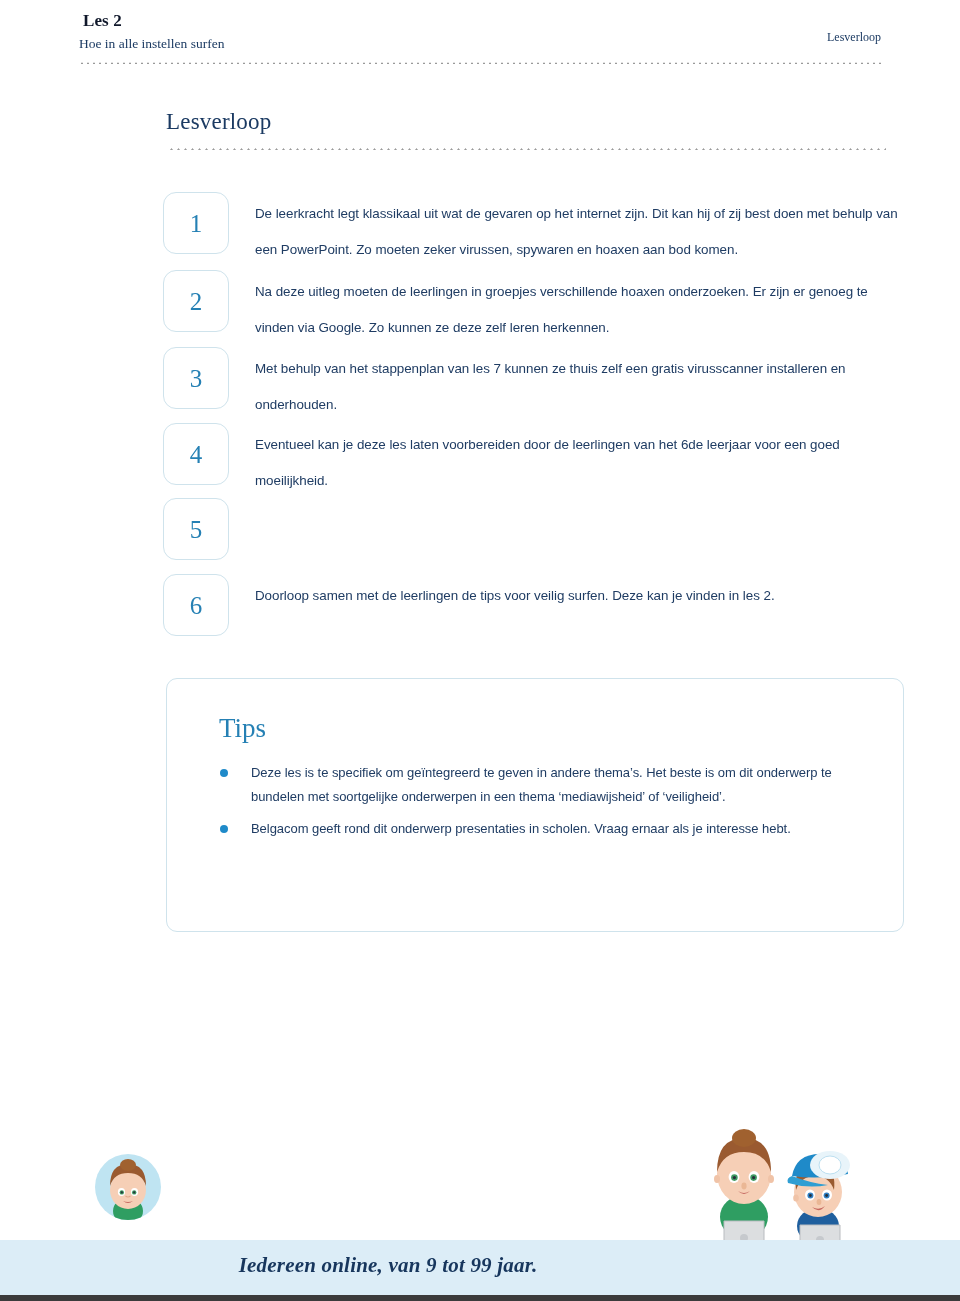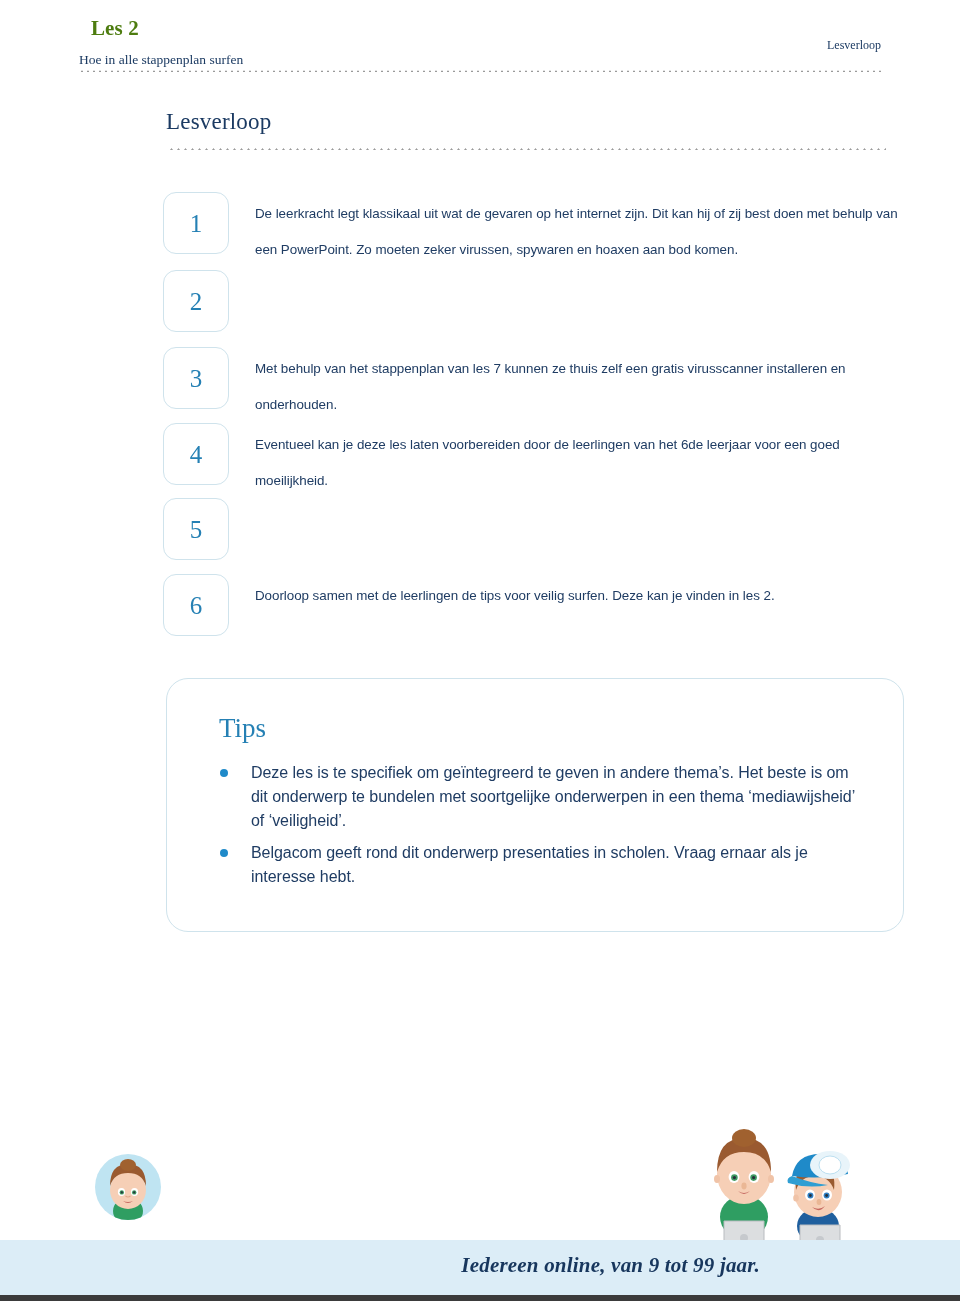--- a/index.html
+++ b/index.html
@@ -22,26 +22,26 @@
     left: 79px;
     top: 6px;
     width: 802px;
   }
   .header-row {
     position: relative;
     height: 42px;
   }
   .lesson-title {
     font-family: "Liberation Serif", serif;
-    font-size: 21px;
+    font-size: 17px;
     font-weight: bold;
-    color: #4d7c0f;
+    color: #0f172a;
     letter-spacing: 0.1px;
     line-height: 21px;
-    margin: 12px;
+    margin: 4px;
   }
   .lesson-subtitle {
     font-family: "Liberation Serif", serif;
     font-size: 13.5px;
     color: #1b3a62;
     line-height: 17px;
     margin-top: 1px;
   }
   .header-right {
     position: absolute;
@@ -126,39 +126,39 @@
 
   
   .tips-card {
     position: absolute;
     left: 166px;
     top: 678px;
     width: 738px;
     height: 254px;
     box-sizing: border-box;
     border: 1px solid #cfe3ec;
-    border-radius: 22px;
+    border-radius: 11px;
     background: #ffffff;
   }
   .tips-title {
     font-family: "Liberation Serif", serif;
     font-size: 27px;
     color: #2580b4;
     margin: 34px 0 0 52px;
     line-height: 30px;
   }
   .tips-list {
     margin: 18px 0 0 0;
     padding: 0;
     list-style: none;
   }
   .tips-list li {
     position: relative;
     margin: 0 36px 8px 84px;
-    font-size: 16px;
+    font-size: 13px;
     line-height: 24px;
     color: #1f3c63;
     letter-spacing: -0.05px;
   }
   .tip-bullet {
     position: absolute;
     left: -31px;
     top: 8px;
     width: 8px;
     height: 8px;
@@ -178,24 +178,24 @@
   .footer-bottom-line {
     position: absolute;
     left: 0;
     top: 1295px;
     width: 960px;
     height: 6px;
     background: #3b3b3b;
   }
   .tagline {
     position: absolute;
-    left: 0;
+    left: 8px;
     top: 1253px;
     width: 760px;
-    text-align: right;
+    text-align: center;
     font-family: "Liberation Serif", serif;
     font-style: italic;
     font-weight: bold;
     font-size: 21px;
     color: #17365d;
     letter-spacing: 0.2px;
   }
 
   
   .avatar-left {
@@ -212,21 +212,21 @@
     width: 220px;
     height: 140px;
   }
 </style>
 </head>
 <body>
 
 <div class="page-header">
   <div class="header-row">
     <div class="lesson-title">Les 2</div>
-    <div class="lesson-subtitle">Hoe in alle stappenplan surfen</div>
+    <div class="lesson-subtitle">Hoe in alle instellen surfen</div>
     <div class="header-right">Lesverloop</div>
   </div>
   <div class="dots-rule"></div>
 </div>
 
 <div class="section-block">
   <div class="section-title">Lesverloop</div>
   <div class="section-dots"></div>
 </div>
 
@@ -236,20 +236,21 @@
     <div class="step-badge">
       <span>1</span>
     </div>
     <div class="step-text">De leerkracht legt klassikaal uit wat de gevaren op het internet zijn. Dit kan hij of zij best doen met behulp van een PowerPoint. Zo moeten zeker virussen, spywaren en hoaxen aan bod komen.</div>
   </div>
 
   <div class="step" style="height:77px;">
     <div class="step-badge">
       <span>2</span>
     </div>
+    <div class="step-text">Na deze uitleg moeten de leerlingen in groepjes verschillende hoaxen onderzoeken. Er zijn er genoeg te vinden via Google. Zo kunnen ze deze zelf leren herkennen.</div>
   </div>
 
   <div class="step" style="height:76px;">
     <div class="step-badge">
       <span>3</span>
     </div>
     <div class="step-text">Met behulp van het stappenplan van les 7 kunnen ze thuis zelf een gratis virusscanner installeren en onderhouden.</div>
   </div>
 
   <div class="step" style="height:75px;">

